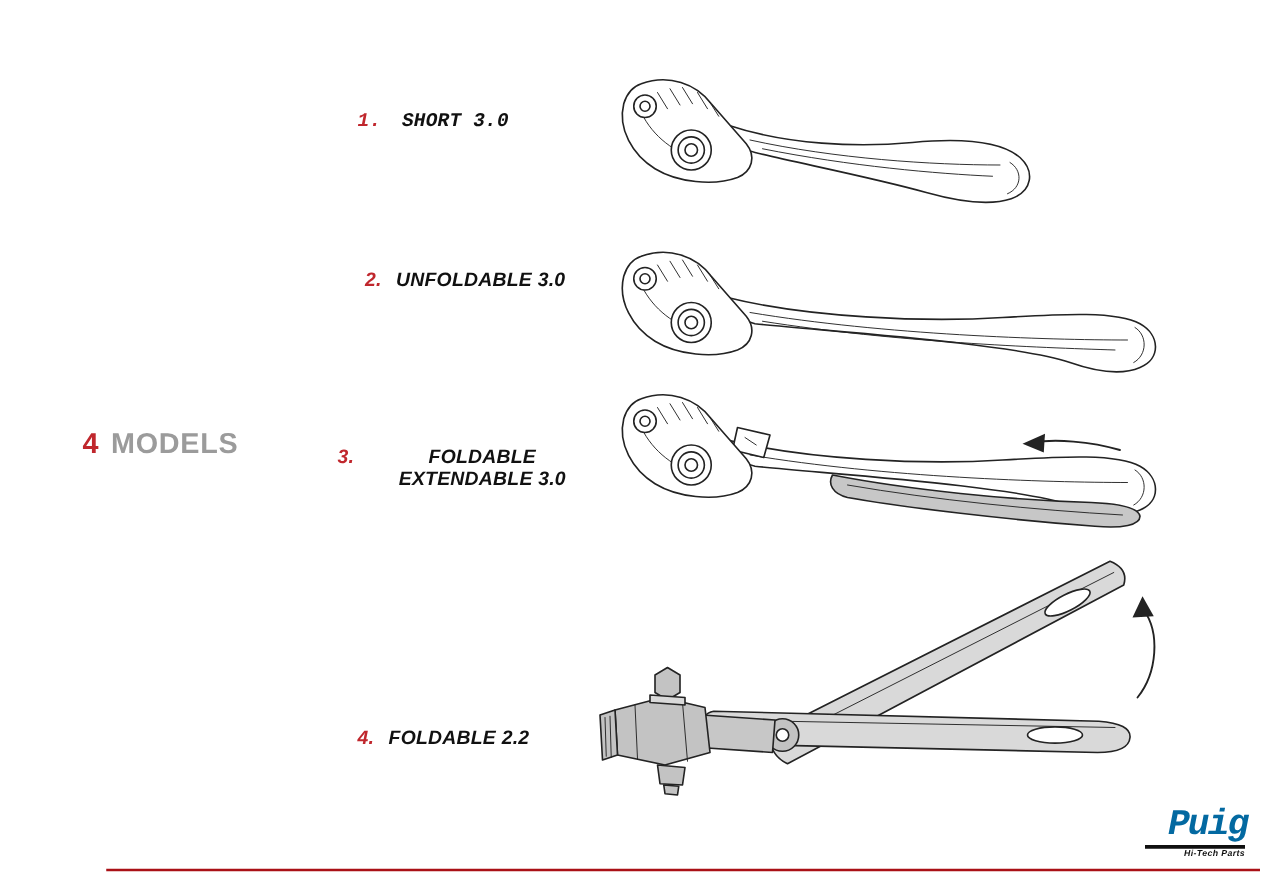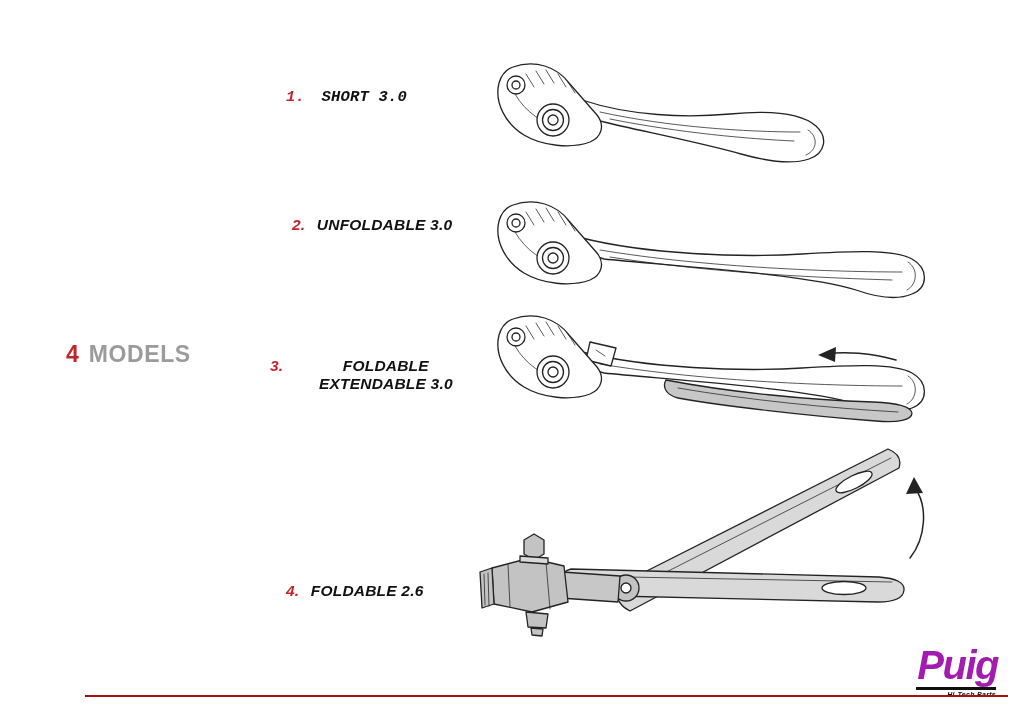--- a/index.html
+++ b/index.html
@@ -24,21 +24,21 @@
   .thin{ stroke-width:.75; }
   .f-w { fill:#ffffff; }
   .f-g { fill:#c7c7c7; }
   .f-g2{ fill:#d9d9d9; }
   .f-g3{ fill:#c3c3c3; }
   .f-d { fill:#232323; stroke:none; }
   .arrow-ln { stroke:#232323; stroke-width:1.5; fill:none; stroke-linecap:round; }
 
   
   .brand-block { position:absolute; left:876px; top:645px; width:122px; text-align:right; }
-  .brand { font-size:40px; font-weight:bold; font-style:italic; letter-spacing:-1.5px; color:#a21caf; line-height:1; }
+  .brand { font-size:29px; font-weight:bold; font-style:italic; letter-spacing:-1.5px; color:#0369a1; line-height:1;font-family:Liberation Mono, monospace; }
   .brand-rule { width:80px; height:2.5px; background:#101010; margin:2px 2px 1px auto; }
   .brand-tagline { font-size:7px; font-style:italic; font-weight:bold; color:#101010; letter-spacing:.3px; margin-right:2px; }
 
   .bottom-rule { position:absolute; left:85px; top:695px; width:923px; height:2px; background:#aa1117; }
 
   .defs-svg { position:absolute; width:0; height:0; overflow:hidden; }
 </style>
 </head>
 <body>
 
@@ -74,21 +74,21 @@
     <span class="name">UNFOLDABLE 3.0</span>
   </div>
 
   <div class="model-label wrap" style="left:270px; top:341px;margin-top:16px;">
     <span class="num">3.</span>
     <span class="name">FOLDABLE EXTENDABLE 3.0</span>
   </div>
 
   <div class="model-label" style="left:286px; top:582px;">
     <span class="num">4.</span>
-    <span class="name">FOLDABLE 2.6</span>
+    <span class="name">FOLDABLE 2.2</span>
   </div>
 
   <svg class="fig" style="left:478px; top:58px;" width="360" height="118" viewBox="0 0 360 118" role="img" aria-label="short-lever-line-drawing">
     <path class="ln f-w" d="M104,42 C152,58 208,60 252,56 C294,52 324,56 338,68 C350,79 348,95 331,101 C313,107 288,103 263,96 C220,84 158,72 126,64 C111,60 105,52 104,42 Z"></path>
     <path class="ln thin" d="M122,54 C190,69 268,74 322,74"></path>
     <path class="ln thin" d="M132,61 C202,75 272,81 316,83"></path>
     <path class="ln thin" d="M330,72 C340,78 340,92 328,97"></path>
     <use href="#perch"></use>
   </svg>
 

